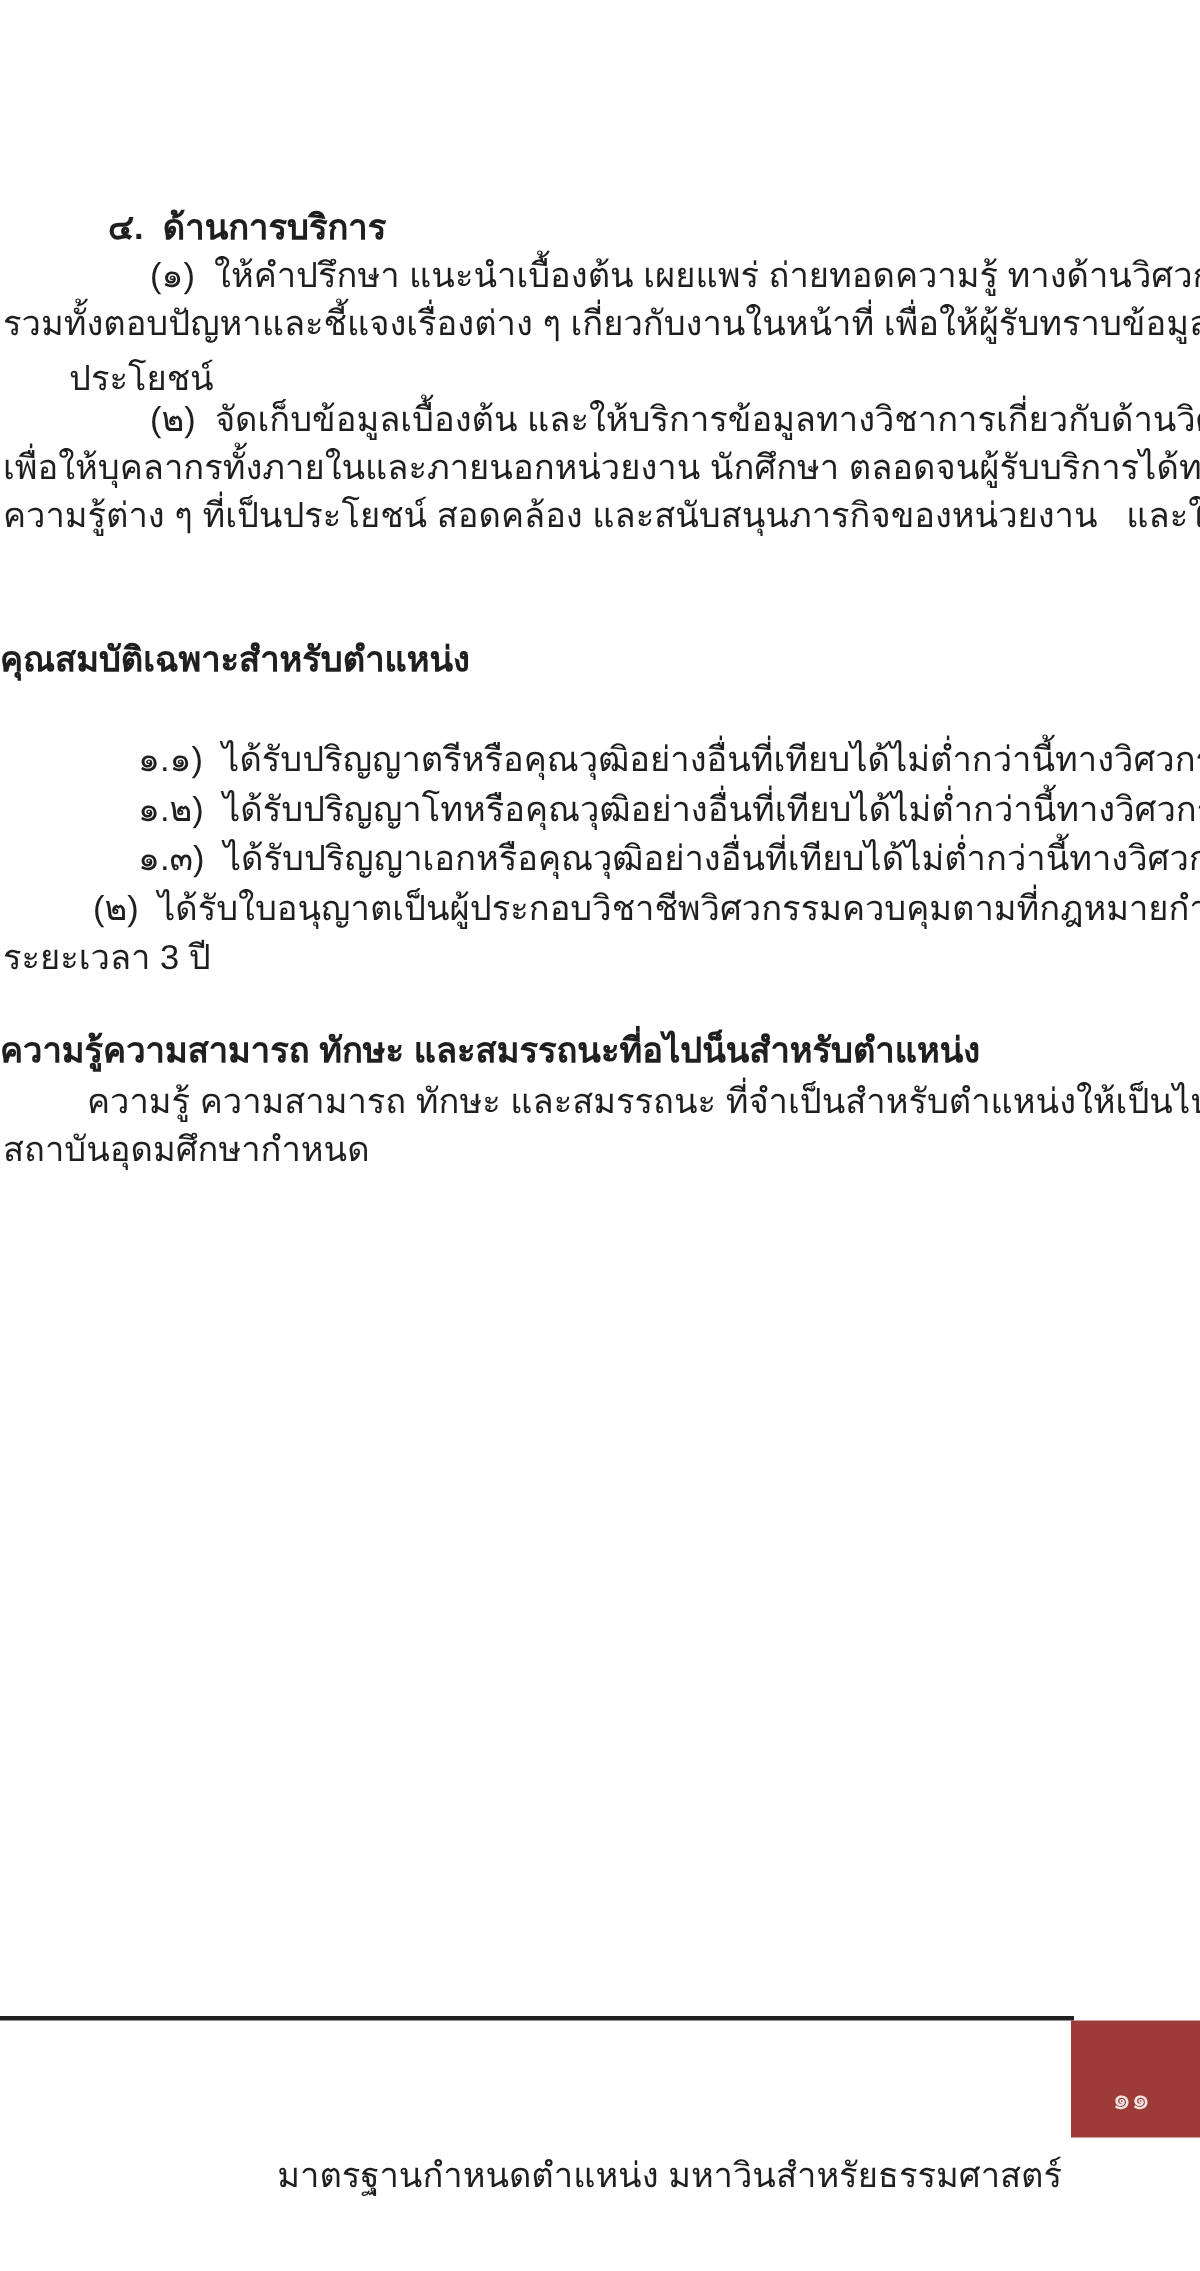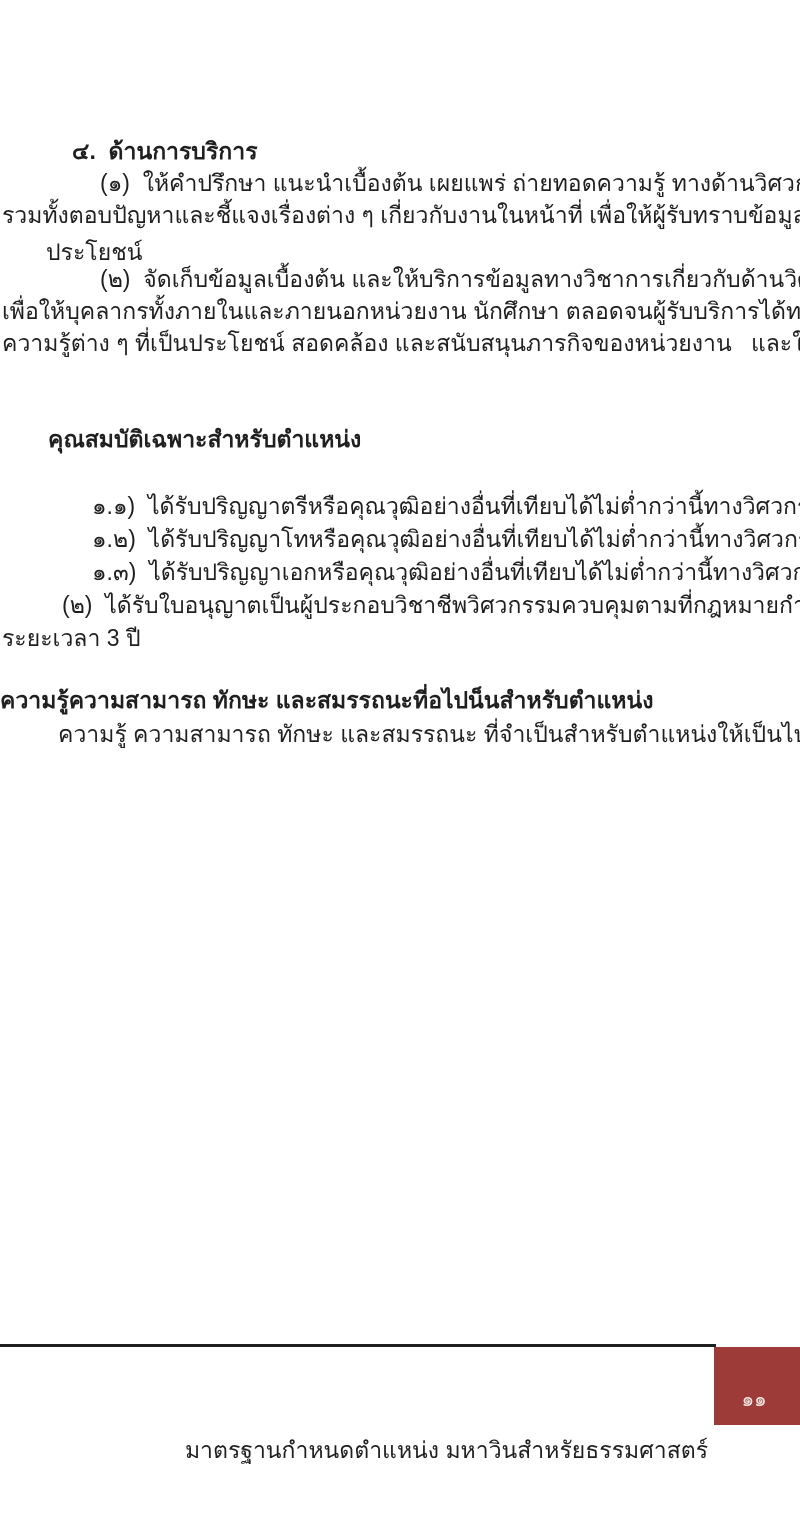--- a/index.html
+++ b/index.html
@@ -60,29 +60,30 @@
 <div class="page">
 
   <div class="ln b" style="top:135px; left:72px;">๔.  ด้านการบริการ</div>
   <div class="ln" style="top:167px; left:100px;">(๑)  ให้คำปรึกษา แนะนำเบื้องต้น เผยแพร่ ถ่ายทอดความรู้ ทางด้านวิศวกรรมไฟฟ้า</div>
   <div class="ln" style="top:199px; left:2px;">รวมทั้งตอบปัญหาและชี้แจงเรื่องต่าง ๆ เกี่ยวกับงานในหน้าที่ เพื่อให้ผู้รับทราบข้อมูลความรู้ต่าง ๆ ที่เป็น</div>
   <div class="ln" style="top:236px; left:2px;margin-left:44px;">ประโยชน์</div>
   <div class="ln" style="top:263px; left:100px;">(๒)  จัดเก็บข้อมูลเบื้องต้น และให้บริการข้อมูลทางวิชาการเกี่ยวกับด้านวิศวกรรมไฟฟ้า</div>
   <div class="ln" style="top:295px; left:2px;">เพื่อให้บุคลากรทั้งภายในและภายนอกหน่วยงาน นักศึกษา ตลอดจนผู้รับบริการได้ทราบข้อมูลและ</div>
   <div class="ln" style="top:327px; left:2px;">ความรู้ต่าง ๆ ที่เป็นประโยชน์ สอดคล้อง และสนับสนุนภารกิจของหน่วยงาน   และใช้ประกอบการ</div>
 
-  <div class="ln b" style="top:423px; left:0px;padding-left:48px;">คุณสมบัติเฉพาะสำหรับตำแหน่ง</div>
+  <div class="ln b" style="top:423px; left:0px;">คุณสมบัติเฉพาะสำหรับตำแหน่ง</div>
   <div class="ln" style="top:490px; left:92px;">๑.๑)  ได้รับปริญญาตรีหรือคุณวุฒิอย่างอื่นที่เทียบได้ไม่ต่ำกว่านี้ทางวิศวกรรมไฟฟ้า</div>
   <div class="ln" style="top:523px; left:92px;">๑.๒)  ได้รับปริญญาโทหรือคุณวุฒิอย่างอื่นที่เทียบได้ไม่ต่ำกว่านี้ทางวิศวกรรมไฟฟ้า</div>
   <div class="ln" style="top:556px; left:92px;">๑.๓)  ได้รับปริญญาเอกหรือคุณวุฒิอย่างอื่นที่เทียบได้ไม่ต่ำกว่านี้ทางวิศวกรรมไฟฟ้า  และ</div>
   <div class="ln" style="top:589px; left:62px;">(๒)  ได้รับใบอนุญาตเป็นผู้ประกอบวิชาชีพวิศวกรรมควบคุมตามที่กฎหมายกำหนดภายใน</div>
   <div class="ln" style="top:622px; left:2px;">ระยะเวลา 3 ปี</div>
 
   <div class="ln b" style="top:684px; left:0px;">ความรู้ความสามารถ ทักษะ และสมรรถนะที่อไปน็นสำหรับตำแหน่ง</div>
   <div class="ln" style="top:718px; left:58px;">ความรู้ ความสามารถ ทักษะ และสมรรถนะ ที่จำเป็นสำหรับตำแหน่งให้เป็นไปตามที่สภา</div>
+  <div class="ln" style="top:750px; left:2px;">สถาบันอุดมศึกษากำหนด</div>
 
   <div class="footer-rule"></div>
 
   <div class="footer-text">
     <div>มาตรฐานกำหนดตำแหน่ง มหาวินสำหรัยธรรมศาสตร์</div>
     
   </div>
 
   <div class="page-number-box">
     <span>๑๑</span>

